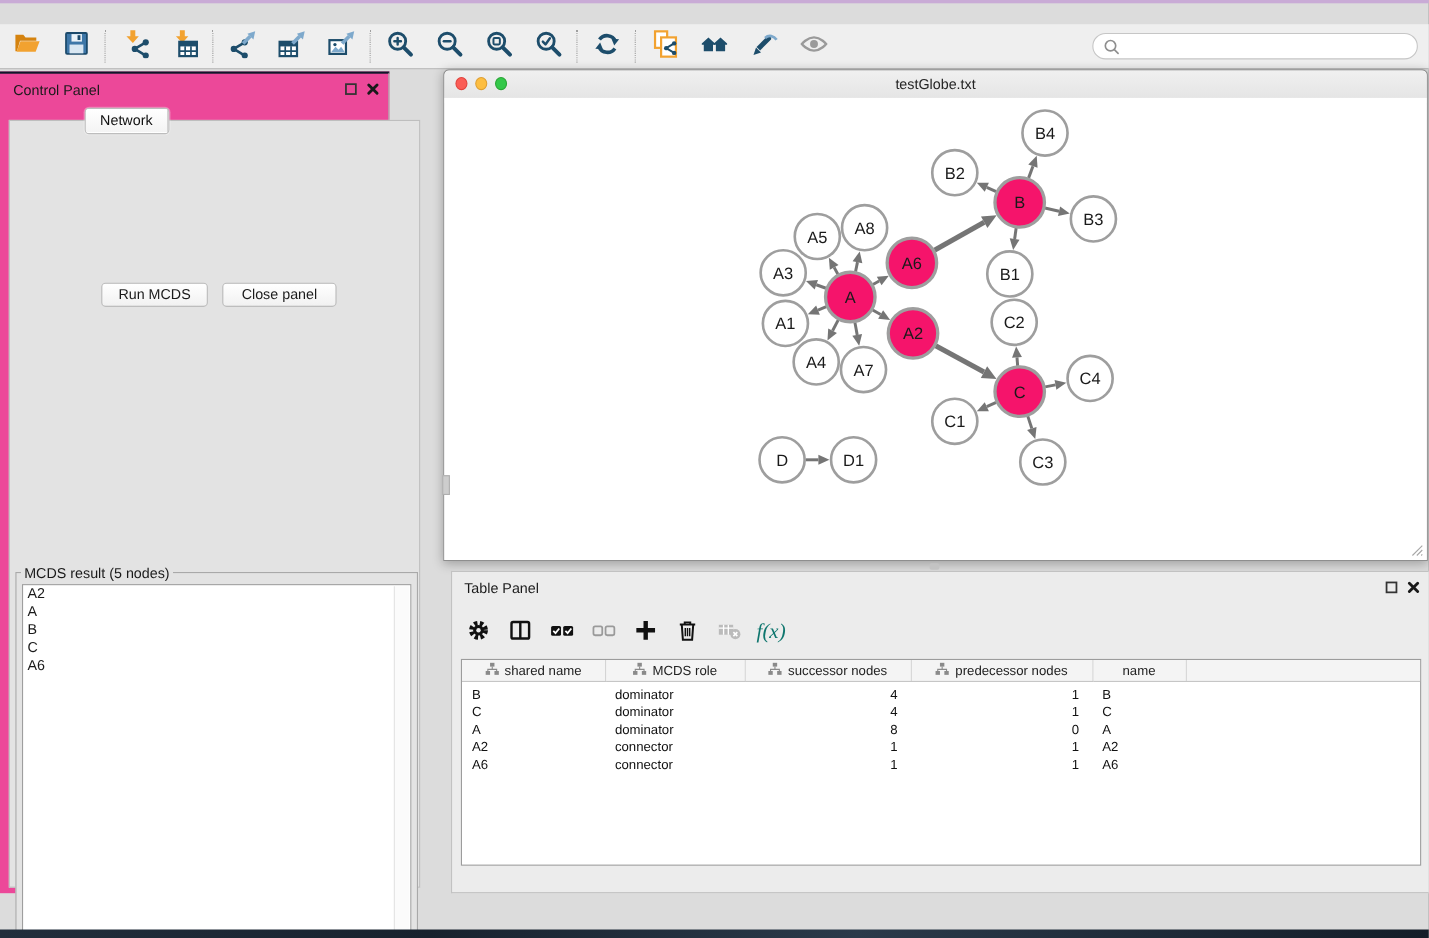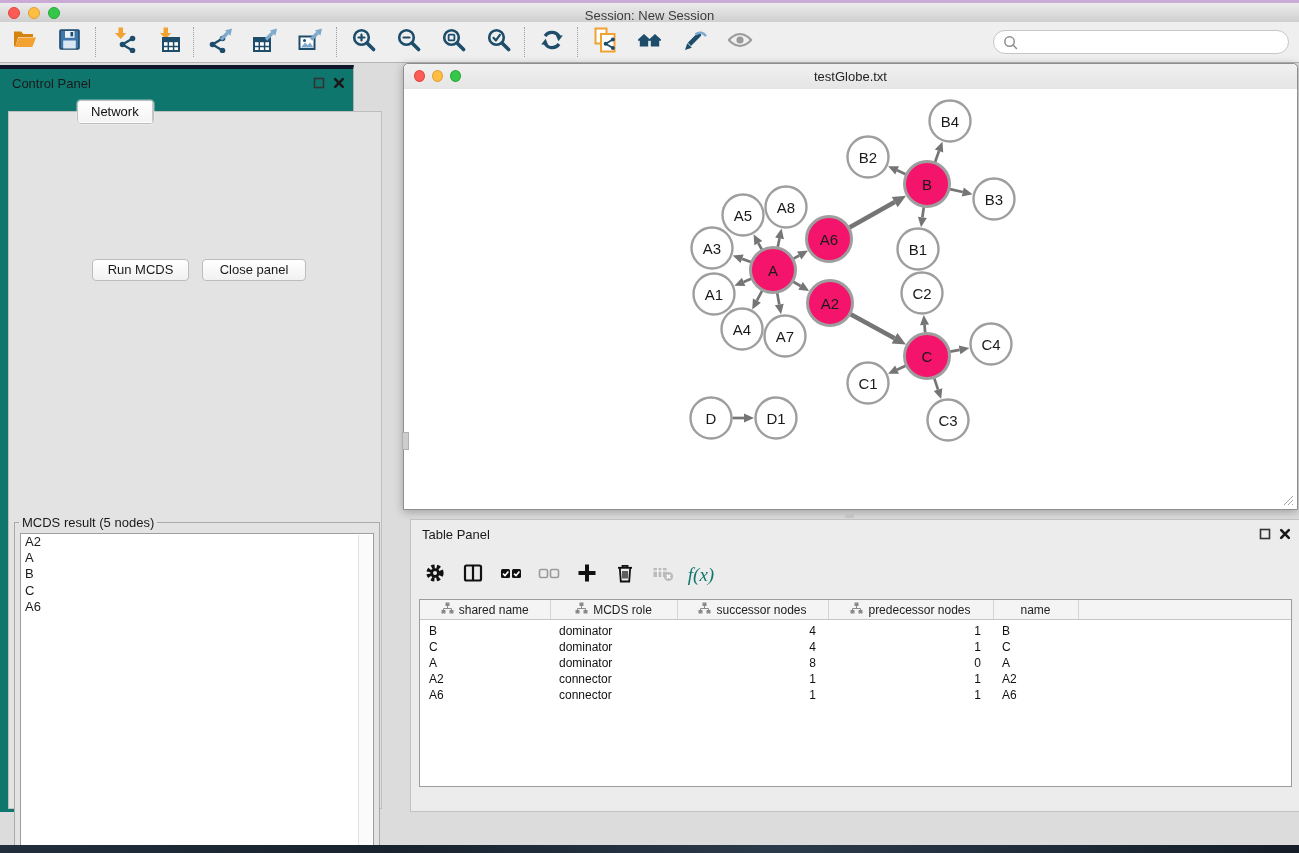--- a/index.html
+++ b/index.html
@@ -16,21 +16,21 @@
   #app-title{left:0;top:5px;width:1299px;text-align:center;font-size:13px;color:#3c3c3c;}
   #main-toolbar{left:0;top:22px;width:1299px;height:41px;background:#EFEFEF;border-bottom:1px solid #B5B5B5;display:flex;align-items:center;box-sizing:border-box;padding-left:2px;}
   .tb-btn{width:45px;height:36px;display:flex;align-items:center;justify-content:center;cursor:default;}
   .tb-sep{width:1px;height:30px;border-left:1px dotted #9f9f9f;margin:0 3px;}
   #search-wrap{position:absolute;right:10px;top:30px;width:296px;height:24px;background:#fff;border:1px solid #C6C6C6;border-radius:12px;display:flex;align-items:center;padding-left:8px;box-sizing:border-box;}
   #search-input{border:none;outline:none;flex:1;font-size:13px;background:transparent;margin-left:4px;height:18px;}
   
   .panel-title{font-size:13px;color:#1a1a1a;}
   .win-icons{position:absolute;top:8px;right:8px;display:flex;gap:8px;align-items:center;}
   
-  #control-panel{left:0;top:65px;width:354px;height:747px;background:#0f766e;border-right:1px solid #AFAFAF;border-top:4px solid #0f172a;box-sizing:border-box;}
+  #control-panel{left:0;top:65px;width:354px;height:747px;background:#ec4899;border-right:1px solid #AFAFAF;border-top:2px solid #0f172a;box-sizing:border-box;}
   #cp-title{left:12px;top:7px;}
   #cp-inner{left:8px;top:42px;width:374px;height:698px;background:#E3E3E3;border:1px solid #BEBEBE;box-sizing:border-box;}
   .seg-tabs{display:flex;position:absolute;height:22px;border-radius:4px;background:#fff;border:1px solid #BDBDBD;overflow:hidden;box-shadow:0 0 0 1px rgba(255,255,255,.3);}
   .seg-tab{font-size:13px;line-height:21px;padding:0 13px;border-right:1px solid #C9C9C9;background:linear-gradient(#FFFFFF,#F4F4F4);color:#111;white-space:nowrap;cursor:default;}
   .seg-tab:last-child{border-right:none;}
   .seg-tab.active{background:linear-gradient(#55A8F6,#1E7CE8);color:#fff;border-right-color:#1E7CE8;}
   #cp-tabs{left:77px;top:31px;flex-direction:column;}
   #opt-label{left:0;top:136px;width:391px;text-align:center;font-size:13px;}
   #criterion-select{left:43px;top:156px;width:313px;height:23px;background:#fff;border:1px solid #ACACAC;border-radius:4px;box-sizing:border-box;display:flex;align-items:center;}
   #criterion-value{font-size:13px;padding-left:10px;flex:1;white-space:nowrap;overflow:hidden;}
@@ -74,28 +74,20 @@
   #memory-btn{right:9px;top:2px;height:21px;padding:0 9px;background:linear-gradient(#FAFAFA,#EFEFEF);border:1px solid #ACACAC;border-radius:3px;display:flex;align-items:center;gap:6px;font-size:12px;}
   #memory-dot{width:11px;height:11px;border-radius:50%;background:#1EA136;border:1px solid #158227;box-sizing:border-box;}
   #desk-bottom{left:0;top:845px;width:1299px;height:8px;background:linear-gradient(90deg,#222e3c,#18222e 30%,#2b3a4a 60%,#141d28);}
 </style>
 </head>
 <body>
 
 <div id="app">
   <div class="abs" id="desk-top"></div>
 
-  <div class="abs" id="titlebar">
-    <div class="lights">
-      <div class="light l-red"></div>
-      <div class="light l-yel"></div>
-      <div class="light l-grn"></div>
-    </div>
-    <div class="abs" id="app-title">Session: New Session</div>
-  </div>
 
   <div class="abs" id="main-toolbar">
       <div class="tb-btn">
         <span><svg width="26" height="26" viewBox="0 0 26 26">
             <path d="M2 7.5V4.5h7.2l2 2.5H21v3H6.2L3.4 19.5H2z" fill="#D5830F"></path>
             <path d="M6.6 10.5H24l-3.6 9.5H3.1z" fill="#F2A230"></path>
           </svg></span>
       </div>
       <div class="tb-btn">
         <span><svg width="26" height="26" viewBox="0 0 26 26">

